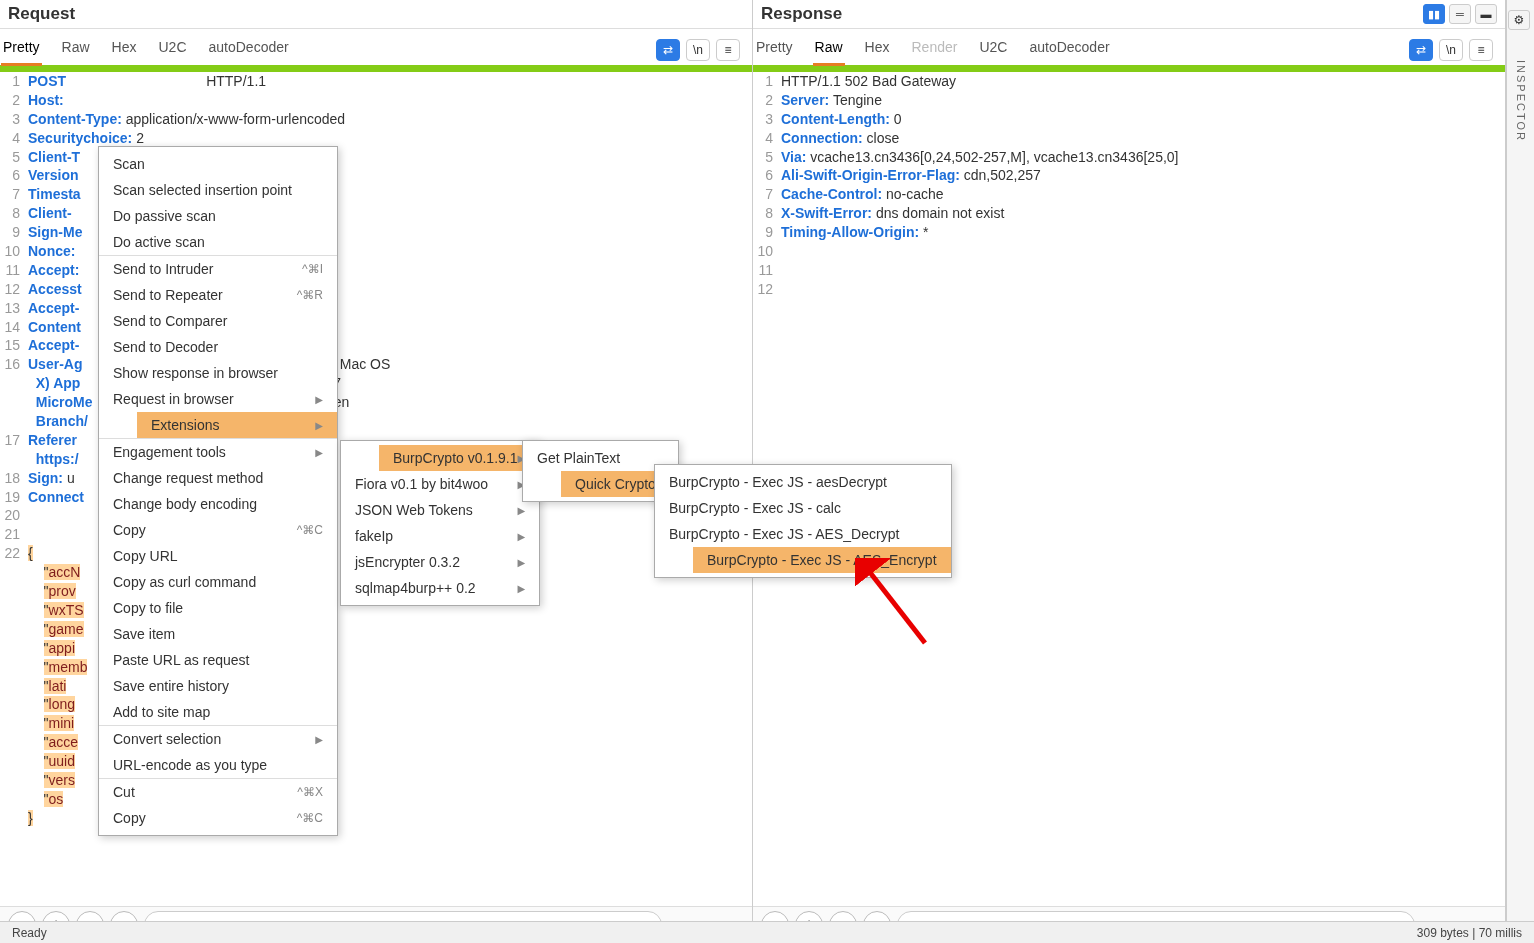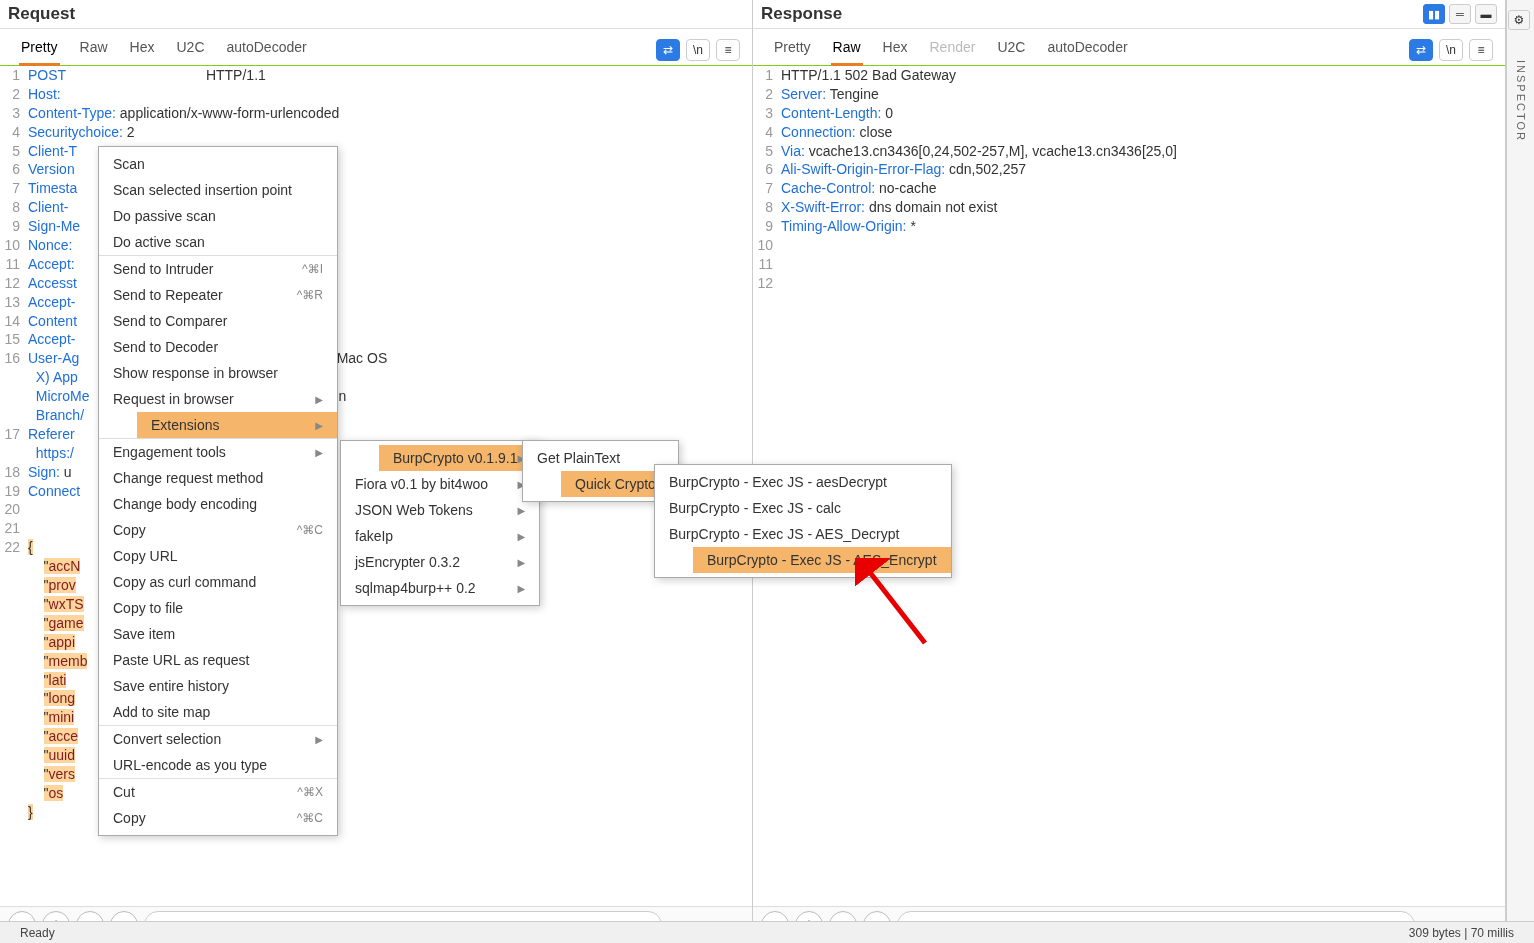--- a/index.html
+++ b/index.html
@@ -4,39 +4,39 @@
 <style>
 * { margin: 0; padding: 0; box-sizing: border-box; font-family: -apple-system, BlinkMacSystemFont, "Segoe UI", sans-serif; }
 body { background: #fff; font-size: 13px; color: #333; overflow: hidden; }
 .container { display: flex; width: 1534px; height: 943px; }
 .panel { flex: 1; display: flex; flex-direction: column; border-right: 1px solid #ccc; }
 .panel-header { display: flex; align-items: center; padding: 4px 8px; border-bottom: 1px solid #ddd; }
 .panel-title { font-weight: bold; font-size: 17px; }
 .top-controls { margin-left: auto; display: flex; gap: 4px; }
 .icon-btn { width: 22px; height: 20px; border: 1px solid #ccc; border-radius: 3px; display: flex; align-items: center; justify-content: center; background: #f5f5f5; cursor: pointer; font-size: 11px; }
 .icon-btn.active { background: #2c7be5; color: #fff; border-color: #2c7be5; }
-.tabs { display: flex; gap: 18px; padding: 6px 12px 0 19px; border-bottom: 1px solid #84cc16; }
+.tabs { display: flex; gap: 18px; padding: 6px 12px 0 1px; border-bottom: 7px solid #84cc16; }
 .tab { padding: 4px 2px 8px 2px; cursor: pointer; color: #555; font-size: 14px; }
 .tab.active { color: #000; border-bottom: 3px solid #e67e22; margin-bottom: -1px; }
 .tab-tools { margin-left: auto; display: flex; gap: 6px; align-items: center; }
 .tab-tool { width: 24px; height: 22px; border: 1px solid #ccc; border-radius: 4px; display: flex; align-items: center; justify-content: center; cursor: pointer; background: #fff; font-size: 12px; }
 .tab-tool.blue { background: #2c7be5; color: #fff; border-color: #2c7be5; }
 .code-area { flex: 1; overflow: auto; background: #fff; font-family: "Menlo", "Consolas", monospace; font-size: 14px; line-height: 1.35; position: relative; }
 .code-line { display: flex; }
 .line-num { width: 28px; text-align: right; padding-right: 8px; color: #999; user-select: none; flex-shrink: 0; }
 .line-content { white-space: pre; flex: 1; }
-.hdr { color: #1e6fd8; }
+.hdr { color: #1e6fd8; font-weight: bold; }
 .txt { color: #333; }
 .hl { background: #ffd59e; }
 .json-key { color: #7f1d1d; }
 .bottom-bar { display: flex; align-items: center; gap: 6px; padding: 4px 8px; border-top: 1px solid #ddd; background: #fafafa; }
 .round-btn { width: 28px; height: 28px; border: 1px solid #bbb; border-radius: 50%; display: flex; align-items: center; justify-content: center; cursor: pointer; background: #fff; font-size: 13px; }
 .search-input { flex: 1; border: 1px solid #ccc; border-radius: 14px; height: 28px; padding: 0 12px; font-size: 13px; }
 .matches { padding: 0 8px; color: #555; font-size: 13px; }
-.status-bar { position: absolute; bottom: 0; left: 0; right: 0; height: 22px; background: #f0f0f0; border-top: 1px solid #ccc; display: flex; align-items: center; padding: 0 20px; font-size: 12px; color: #444; z-index: 1; }
+.status-bar { position: absolute; bottom: 0; left: 0; right: 0; height: 22px; background: #f0f0f0; border-top: 1px solid #ccc; display: flex; align-items: center; padding: 0 12px; font-size: 12px; color: #444; z-index: 1; }
 .status-right { margin-left: auto; }
 .context-menu { position: absolute; background: #fff; border: 1px solid #aaa; box-shadow: 2px 2px 8px rgba(0,0,0,0.2); z-index: 100; min-width: 240px; padding: 4px 0; }
 .menu-item { padding: 5px 14px; cursor: pointer; display: flex; align-items: center; font-size: 14px; }
 .menu-item.hl { background: #f5b56a; margin-left: 38px; }
 .menu-item.sep { border-top: 1px solid #ddd; }
 .menu-shortcut { margin-left: auto; color: #888; font-size: 12px; }
 .menu-arrow { margin-left: auto; color: #888; font-size: 10px; }
 .inspector { width: 28px; background: #f5f5f5; border-left: 1px solid #ccc; display: flex; flex-direction: column; align-items: center; padding-top: 60px; }
 .inspector-label { writing-mode: vertical-rl; font-size: 11px; letter-spacing: 2px; color: #666; }
 .arrow-annotation { position: absolute; z-index: 200; pointer-events: none; }

